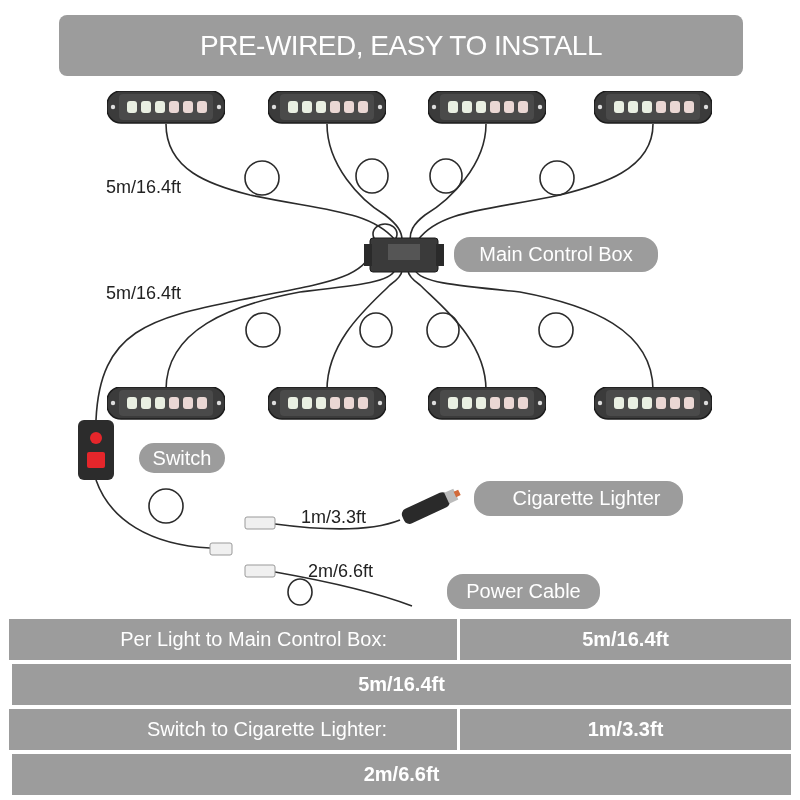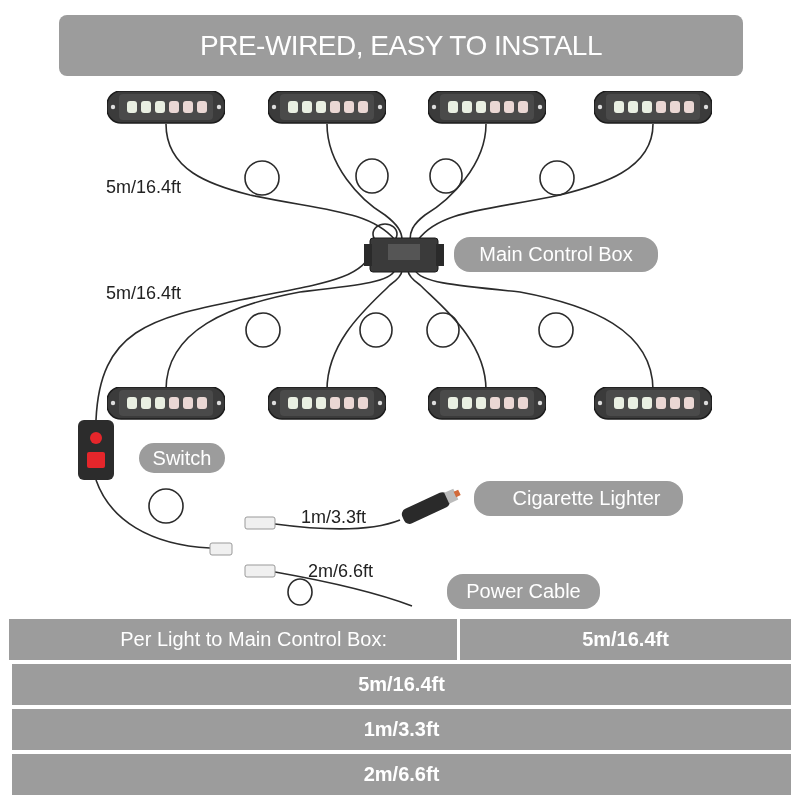--- a/index.html
+++ b/index.html
@@ -136,18 +136,19 @@
 
 <div class="specs">
   <div class="spec-row">
     <div class="spec-label">Per Light to Main Control Box:</div>
     <div class="spec-value">5m/16.4ft</div>
   </div>
   <div class="spec-row">
     <div class="spec-value">5m/16.4ft</div>
   </div>
   <div class="spec-row">
+    <div class="spec-label">Switch to Cigarette Lighter:</div>
     <div class="spec-value">1m/3.3ft</div>
   </div>
   <div class="spec-row">
     <div class="spec-value">2m/6.6ft</div>
   </div>
 </div>
 
 </body></html>

